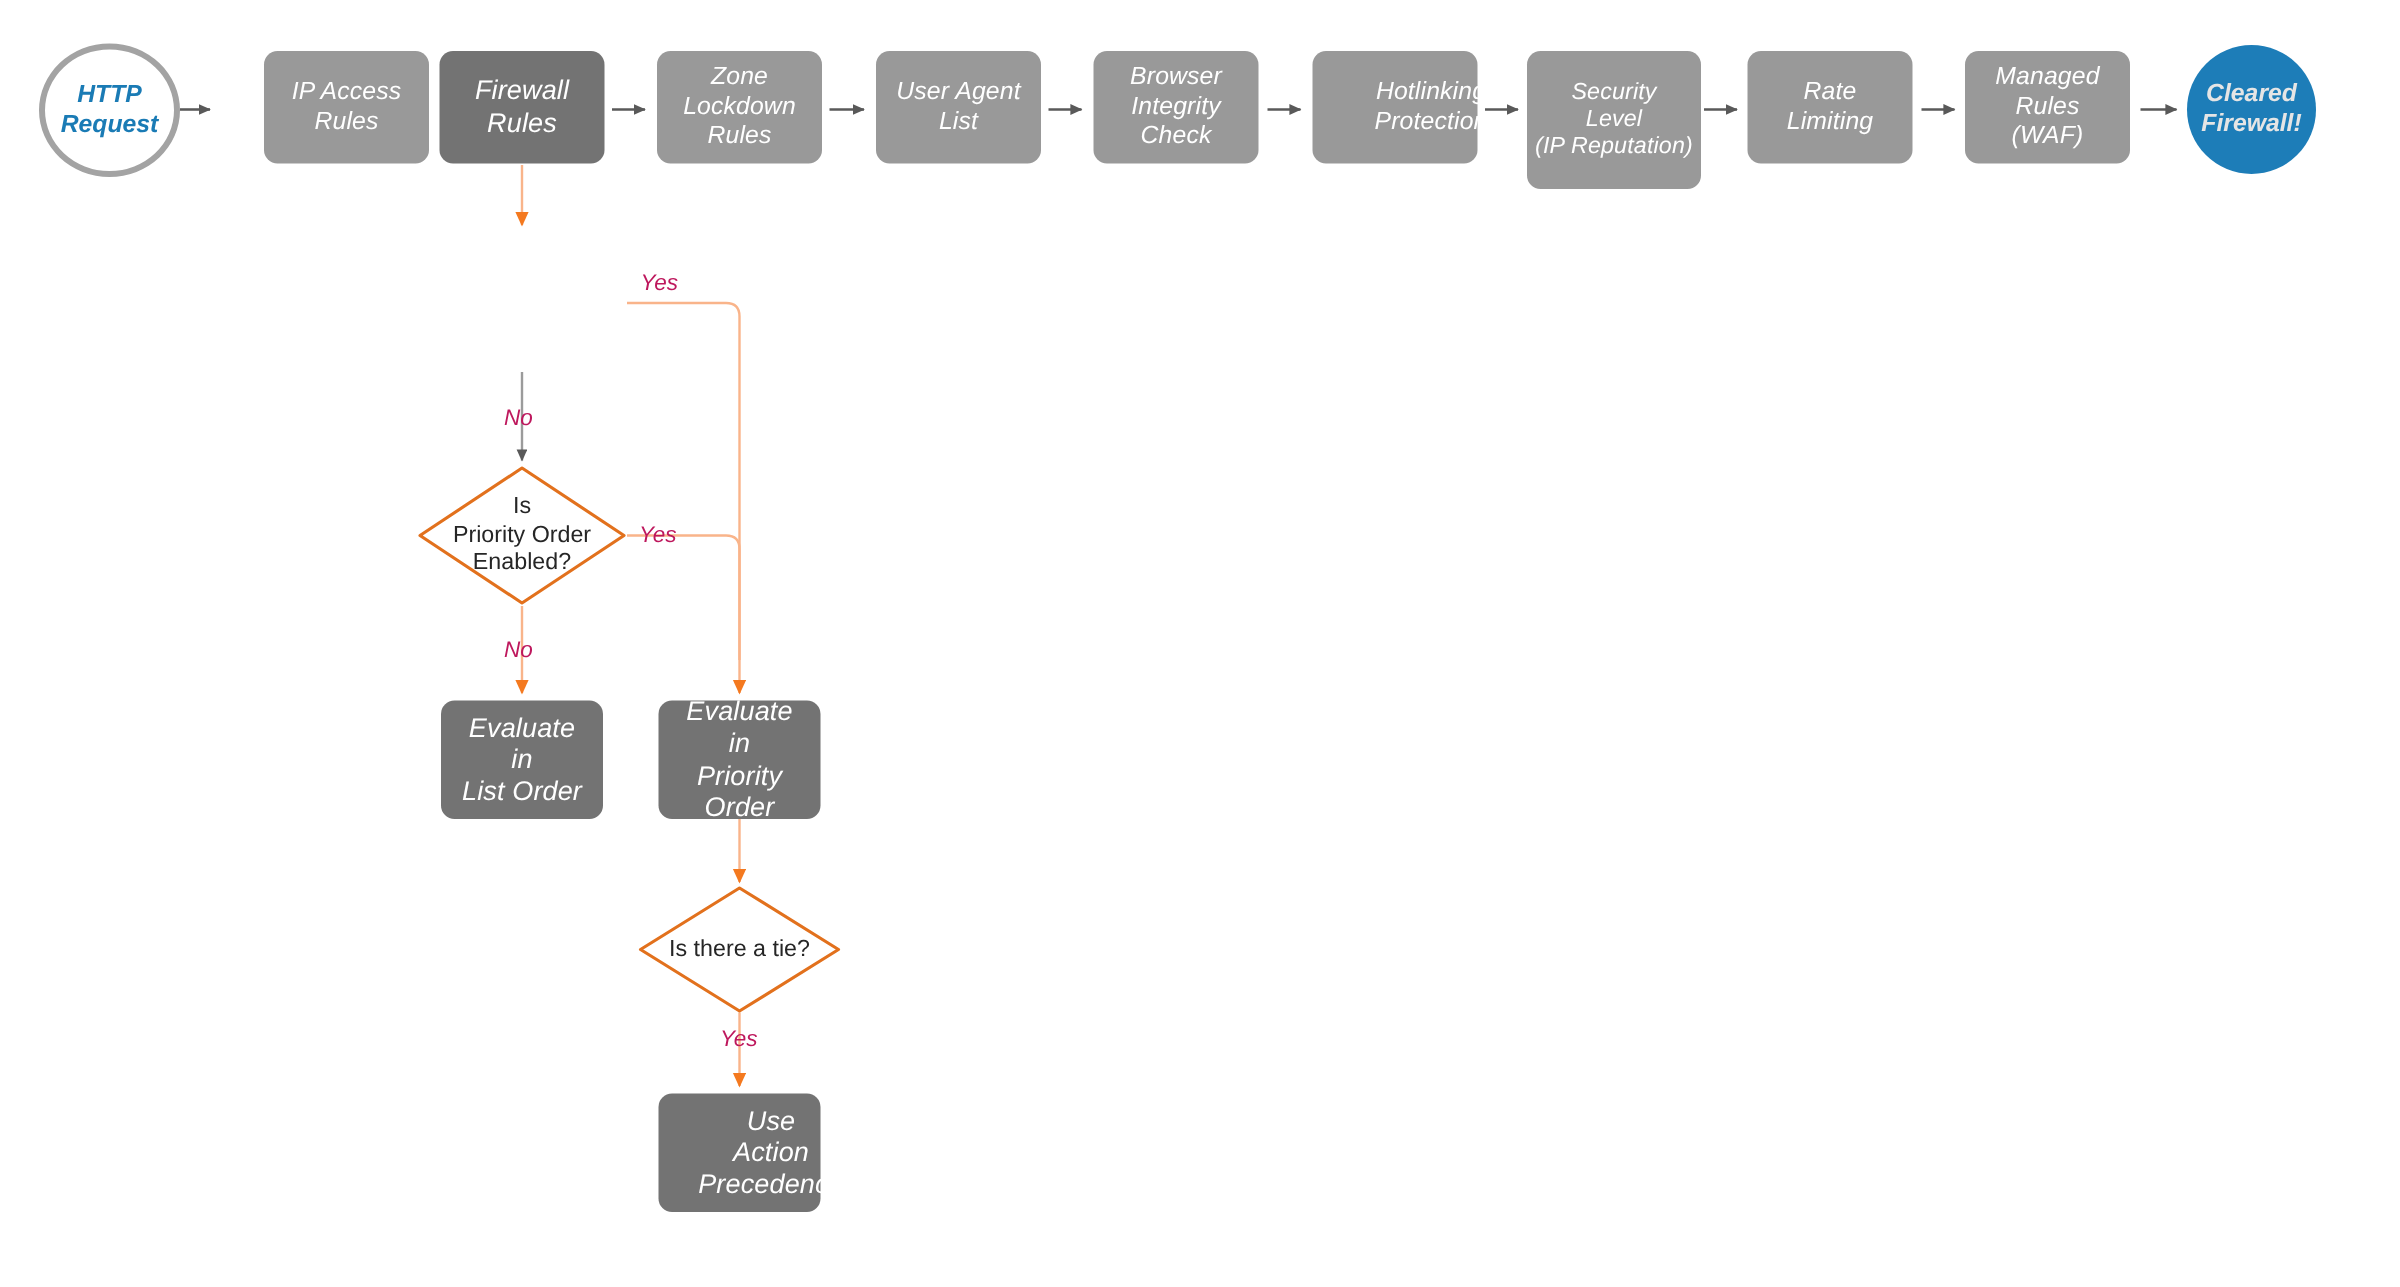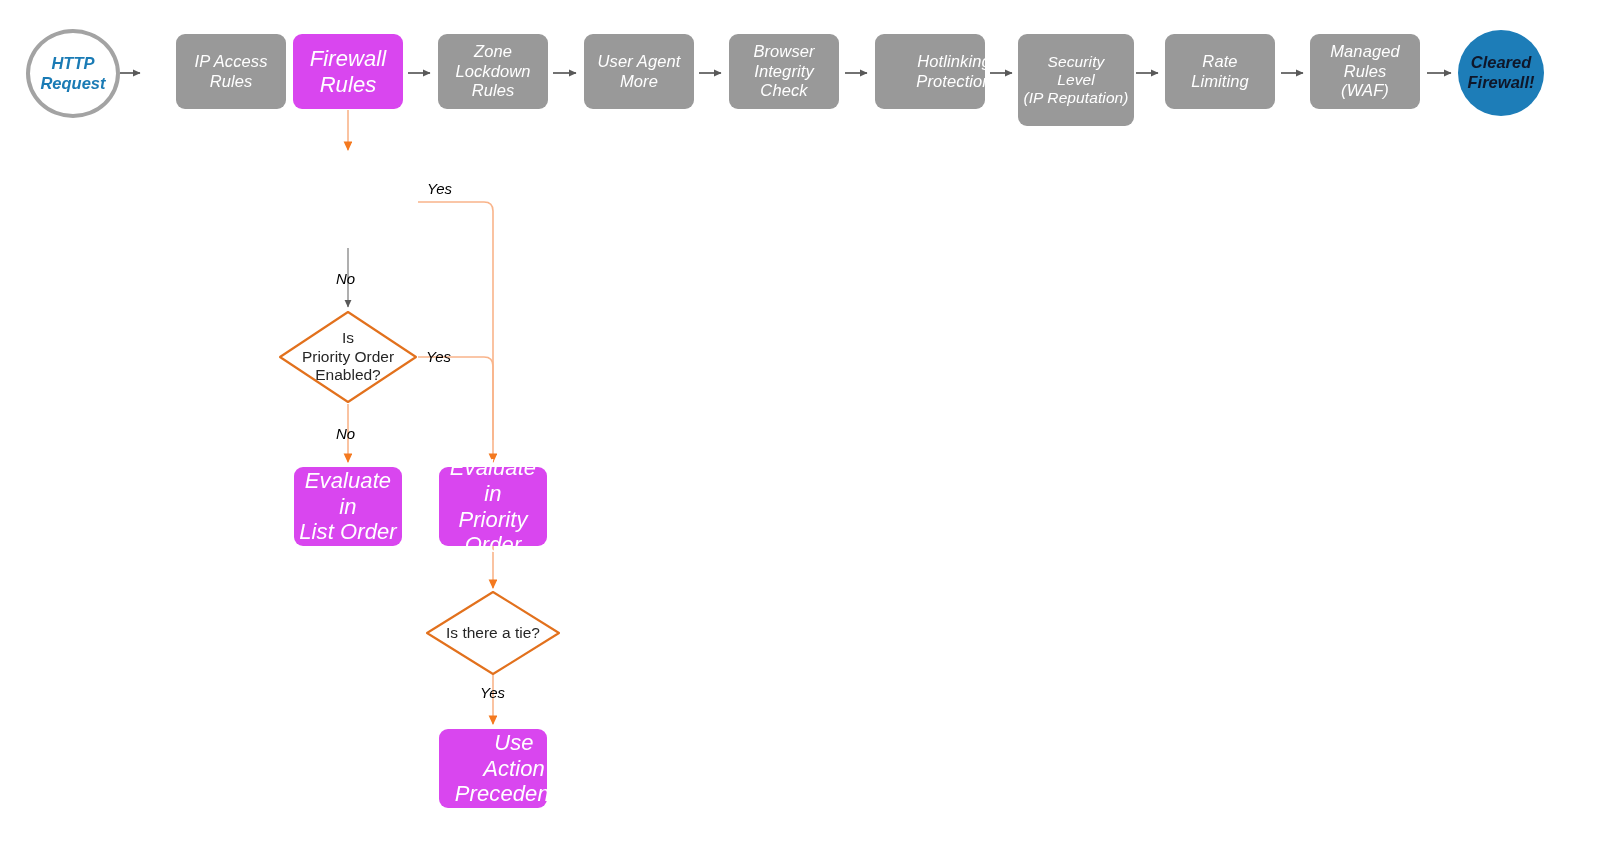--- a/index.html
+++ b/index.html
@@ -41,23 +41,23 @@
     white-space: pre-line;
     font-style: italic;
     letter-spacing: .1px;
   }
   .node.gray {
     background: #999999;
     color: #ffffff;
     font-size: 16.5px;
   }
   .node.orange {
-    background: #d946ef;
+    background: #737373;
     color: #ffffff;
-    font-size: 22px;
+    font-size: 18px;
   }
 
   
   .circle {
     position: absolute;
     box-sizing: border-box;
     border-radius: 50%;
     display: flex;
     align-items: center;
     justify-content: center;
@@ -68,21 +68,21 @@
     white-space: pre-line;
     font-size: 16.5px;
   }
   .circle.hollow {
     background: #ffffff;
     border: 4px solid #a3a3a3;
     color: #1a7bb5;
   }
   .circle.filled {
     background: #1d7db8;
-    color: #0f172a;
+    color: #e5e5e5;
   }
 
   
   .diamond-wrap {
     position: absolute;
   }
   .diamond-shape {
     position: absolute;
     left: 0;
     top: 0;
@@ -103,21 +103,21 @@
     font-size: 15.5px;
     line-height: 1.2;
     white-space: pre-line;
   }
 
   
   .edge-label {
     position: absolute;
     font-style: italic;
     font-size: 15px;
-    color: #000000;
+    color: #be185d;
     white-space: nowrap;
   }
 </style>
 </head>
 <body>
 
 <div id="canvas">
 
   <svg id="wires" viewBox="0 0 1600 858" xmlns="http://www.w3.org/2000/svg">
     <defs>
@@ -176,21 +176,21 @@
   </div>
 
   <div class="node gray" style="left:438px; top:34px; width:110px; height:75px;">
     <span>Zone
 Lockdown
 Rules</span>
   </div>
 
   <div class="node gray" style="left:584px; top:34px; width:110px; height:75px;">
     <span>User Agent
-More</span>
+List</span>
   </div>
 
   <div class="node gray" style="left:729px; top:34px; width:110px; height:75px;">
     <span>Browser
 Integrity
 Check</span>
   </div>
 
   <div class="node gray" style="left:875px; top:34px; width:110px; height:75px;padding-left:48px;">
     <span>Hotlinking

